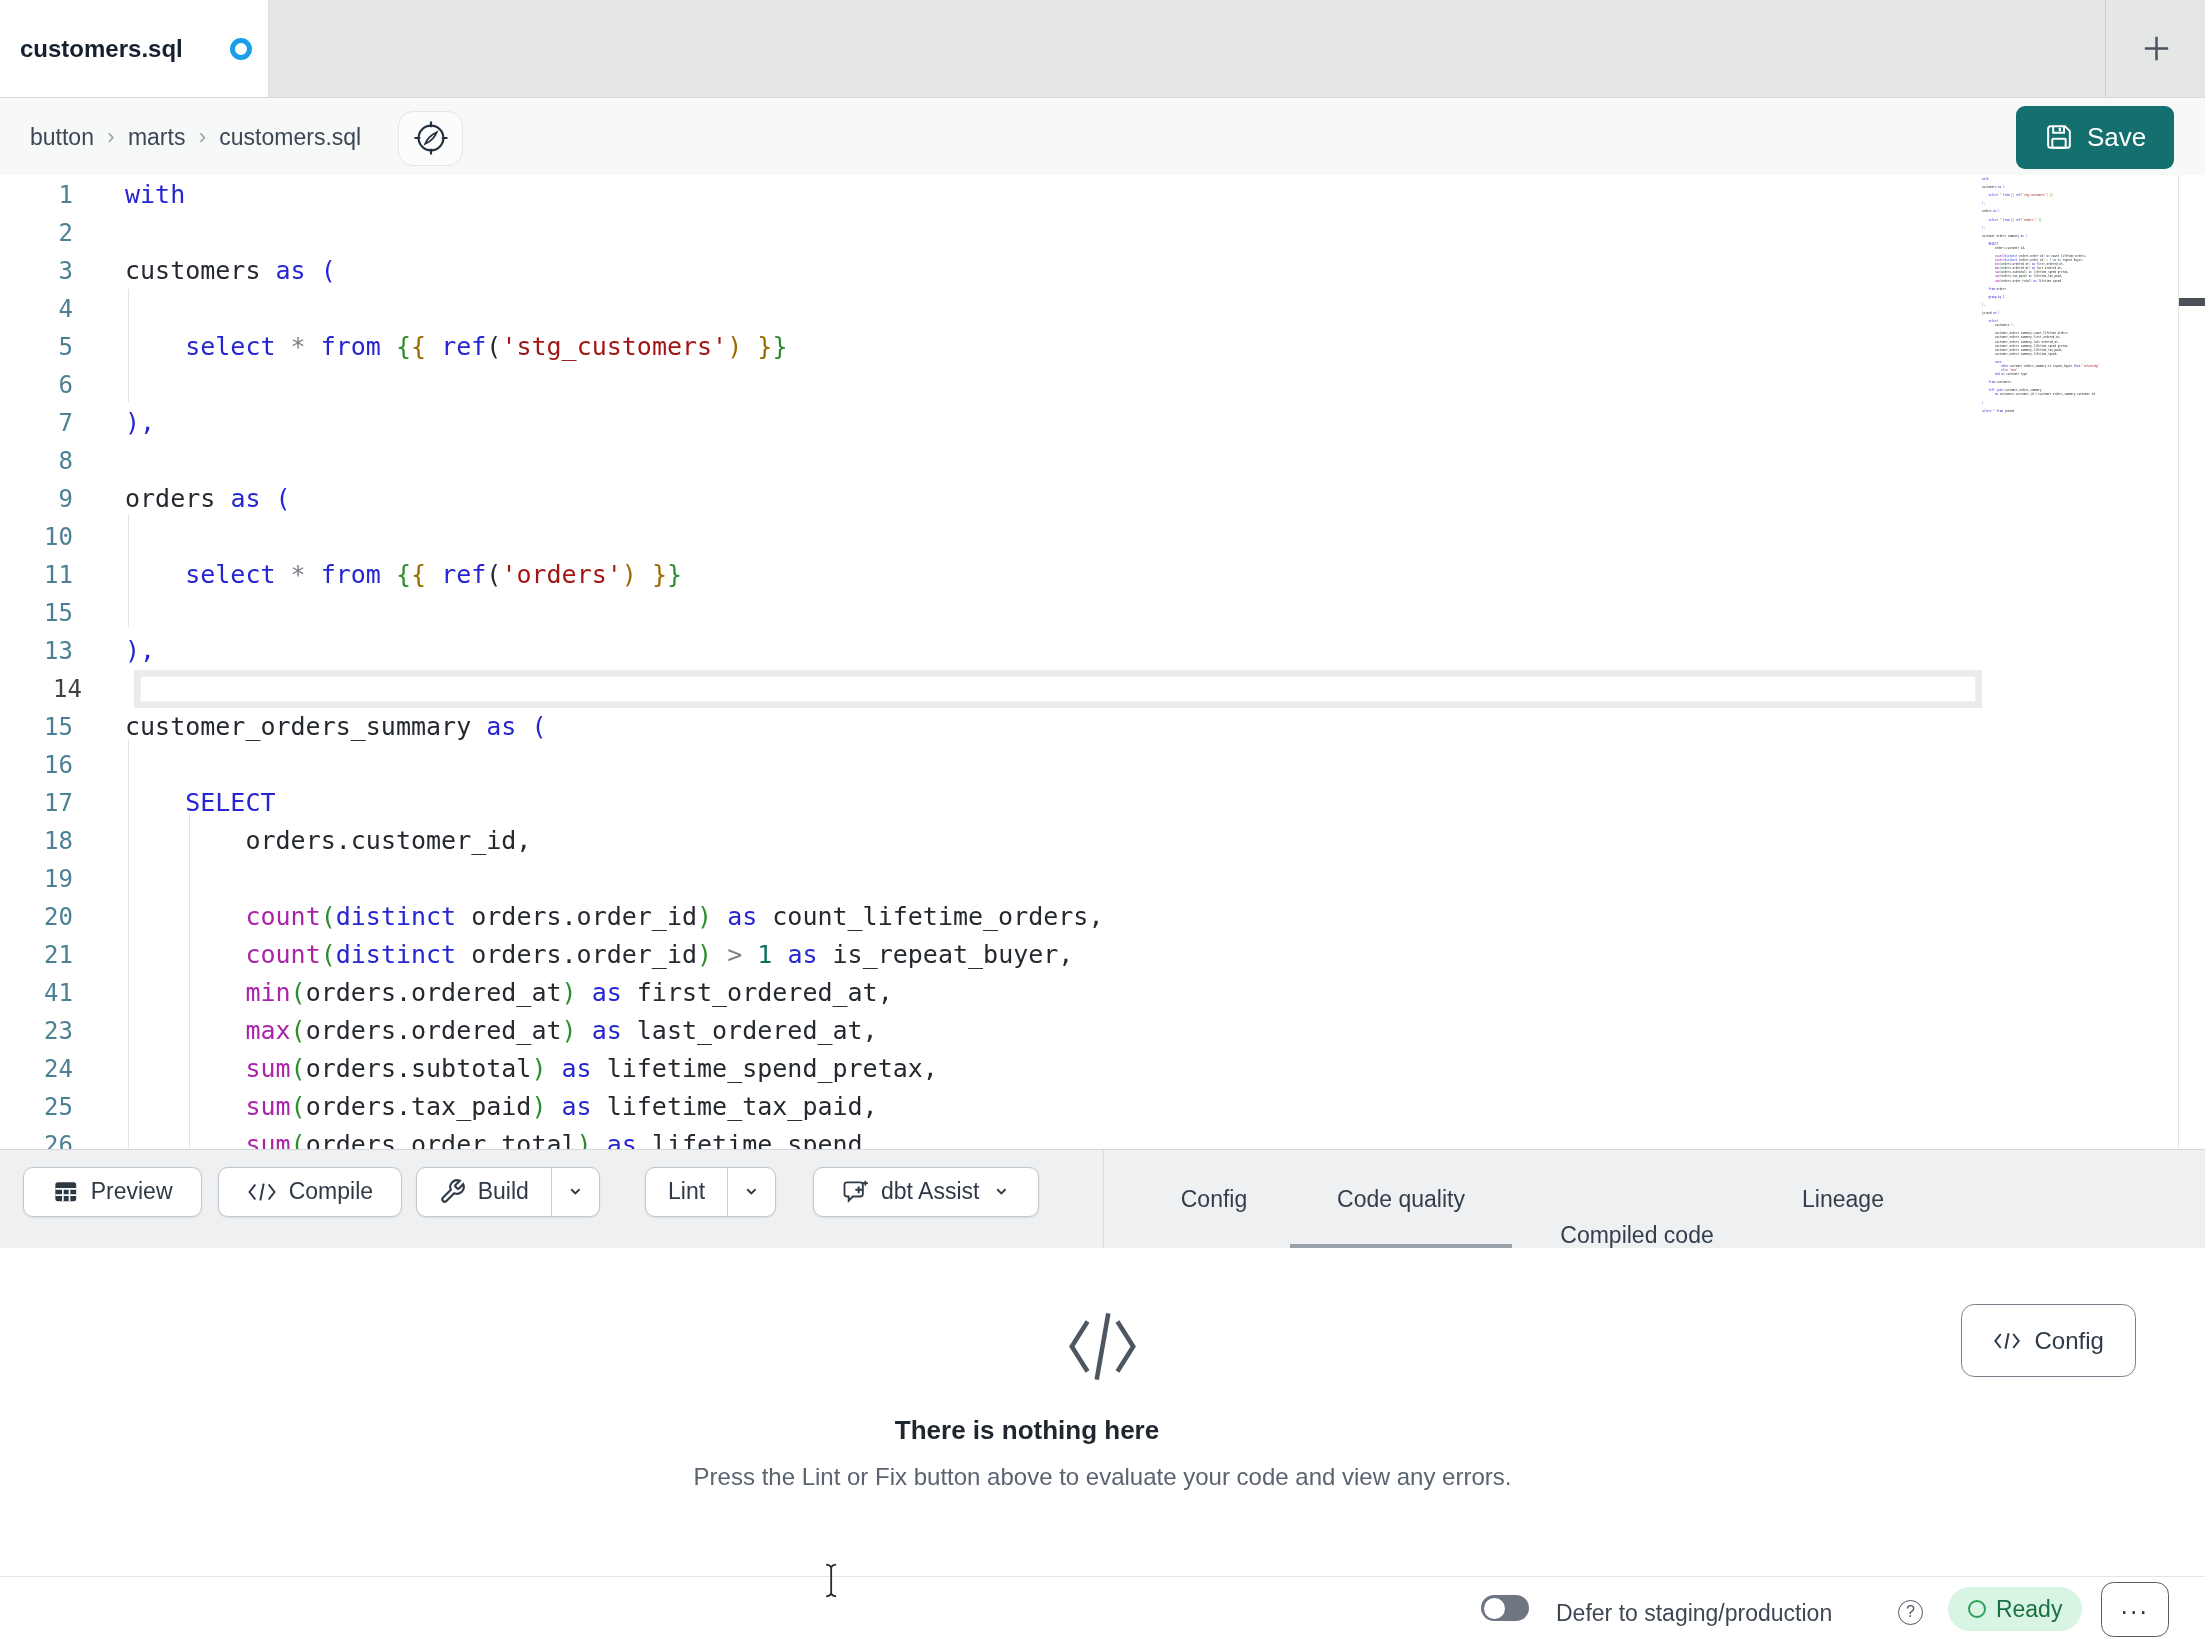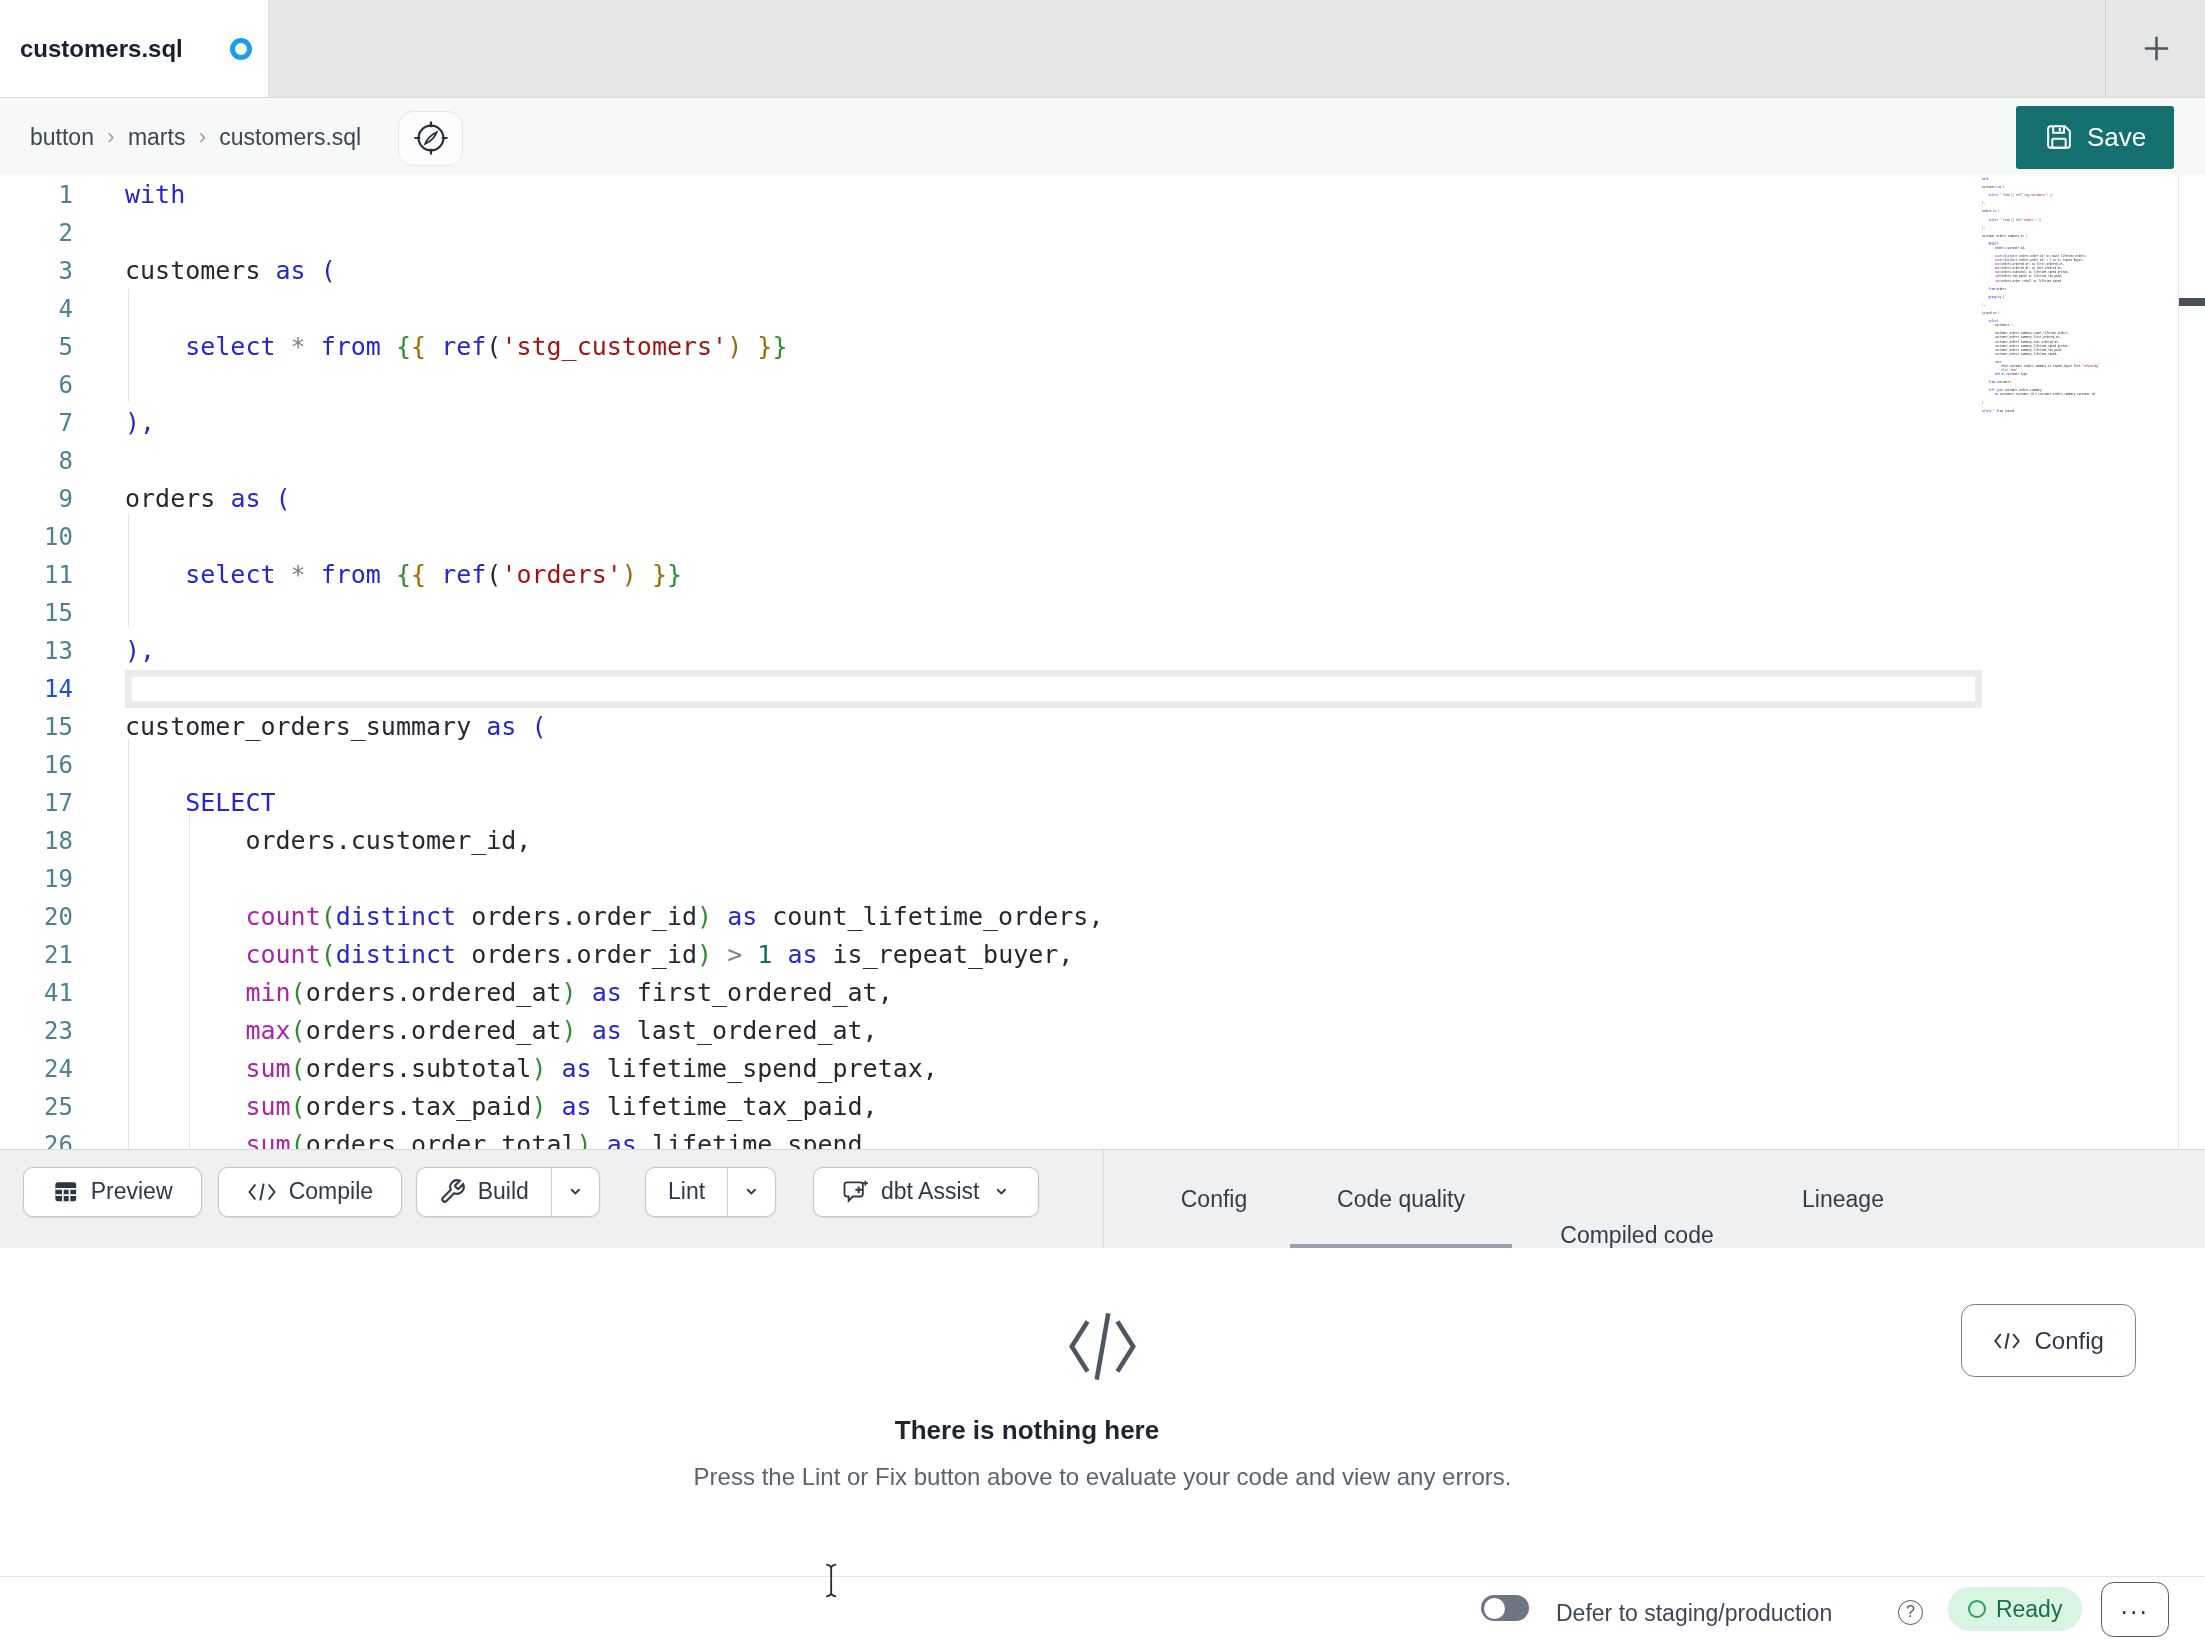--- a/index.html
+++ b/index.html
@@ -12,32 +12,32 @@
   .unsaved-dot{position:absolute;left:230px;top:38px;width:22px;height:22px;border-radius:50%;
                border:5.8px solid #189fe8;background:#fff;box-sizing:border-box;}
   .tab-strip-sep{position:absolute;left:2105px;top:0;width:0.8px;height:97px;background:#cbcdce;}
   .new-tab{position:absolute;left:2136px;top:28px;width:40px;height:40px;display:flex;align-items:center;justify-content:center;cursor:pointer;}
   
   .crumbrow{position:absolute;left:0;top:98px;width:2205px;height:78px;background:#f7f8f8;border-bottom:0.8px solid #ededee;}
   .crumbs{position:absolute;left:30px;top:0;height:78px;display:flex;align-items:center;gap:13.3px;font-size:23px;color:#3b4754;}
   .crumb-sep{color:#9aa2ab;font-size:22px;}
   .compass-btn{position:absolute;left:398px;top:12.5px;width:63px;height:53px;background:#fcfcfc;border:0.8px solid #e4e6e8;
                border-radius:15px;display:flex;align-items:center;justify-content:center;cursor:pointer;}
-  .save-btn{position:absolute;left:2016px;top:7.5px;width:158px;height:63px;background:#13706e;border:none;border-radius:3px;
+  .save-btn{position:absolute;left:2016px;top:7.5px;width:158px;height:63px;background:#13706e;border:none;border-radius:9px;
             display:flex;align-items:center;justify-content:center;gap:13.3px;color:#ffffff;font-size:26px;font-weight:500;
             font-family:"Liberation Sans",sans-serif;cursor:pointer;}
   
   .editor{position:absolute;left:0;top:175px;width:2205px;height:974px;background:#fff;overflow:hidden;}
   #guides{position:absolute;left:0;top:0.8px;}
   .guide{position:absolute;width:0.8px;background:#e4e4e4;}
   #code-lines{position:absolute;left:0;top:0.8px;width:1982px;}
   .code-row{display:flex;height:38px;white-space:pre;font-family:"DejaVu Sans Mono",monospace;font-size:25px;line-height:38px;}
   .ln{flex:none;width:125px;padding-right:52px;box-sizing:border-box;text-align:right;color:#4d8094;font-size:24px;}
   .ltext{flex:1;position:relative;}
-  .code-row.active .ln{color:#1d4ed8;}
+  .code-row.active .ln{color:#404040;margin-left:9px;}
   .code-row.active .ltext{background:#ffffff;box-shadow:inset 0 0 0 6.7px #ebebeb, inset 0 0.8px 0 #d9d9d9, inset 0 -0.8px 0 #d9d9d9;}
   .tok-kw{color:#2525d2;} .tok-fn{color:#aa24aa;} .tok-str{color:#a31515;} .tok-num{color:#0e6f5c;}
   .tok-op{color:#7d8288;} .tok-p1{color:#2e8b2e;} .tok-p2{color:#9a6a00;} .tok-txt{color:#24292f;}
   .minimap{position:absolute;left:1982px;top:1.7px;width:194px;height:250px;overflow:hidden;}
   #minimap-content{position:absolute;left:0;top:0;width:1918px;transform:scale(0.107);transform-origin:0 0;}
   .mm-row{height:38px;line-height:38px;white-space:pre;font-family:"DejaVu Sans Mono",monospace;font-size:25px;}
   .scrollstrip{position:absolute;left:2178px;top:0;width:27.5px;height:974px;background:#fff;border-left:0.8px solid #e3e3e3;}
   .scroll-thumb{position:absolute;left:0;top:123px;width:27.5px;height:7.5px;background:#4b5158;}
   
   .toolbar{position:absolute;left:0;top:1149px;width:2205px;height:99px;background:#eef0f1;border-top:0.8px solid #d4d8db;box-sizing:border-box;}

